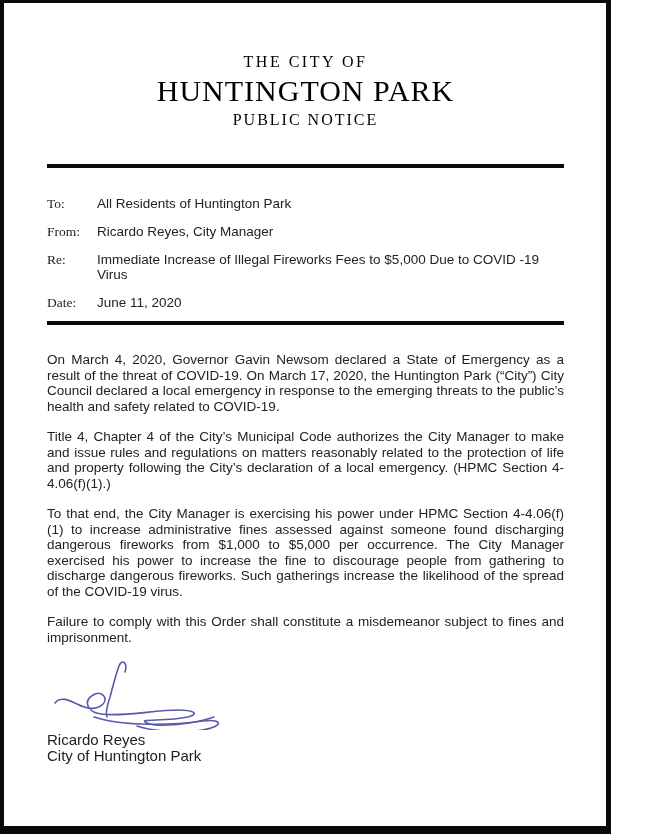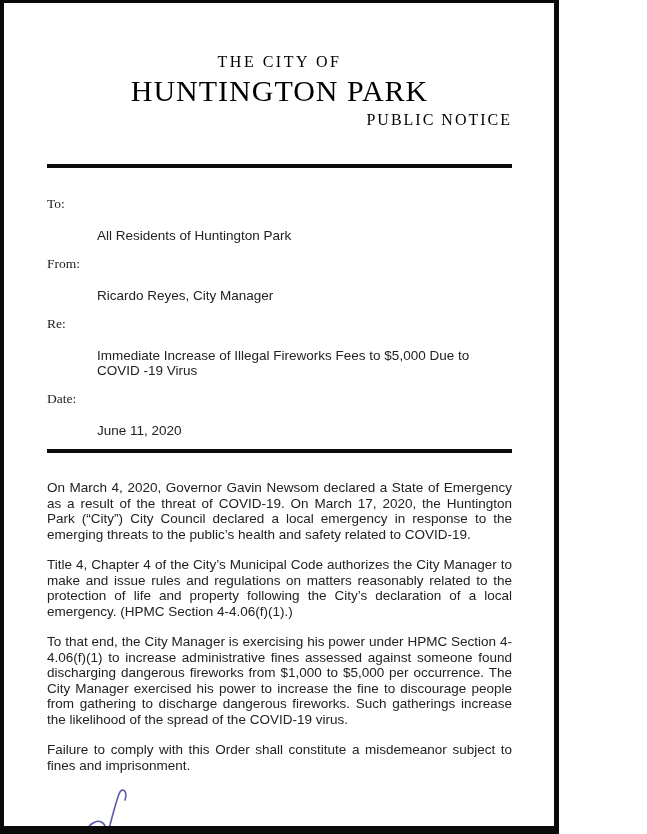--- a/index.html
+++ b/index.html
@@ -1,45 +1,45 @@
 <!DOCTYPE html>
 <html><head>
 <meta charset="utf-8">
 <style>
   html, body { margin: 0; padding: 0; background: #ffffff; }
   .page {
     position: relative;
-    width: 559px;
+    width: 611px;
     height: 834px;
     box-sizing: border-box;
     background: #ffffff;
     border-style: solid;
     border-color: #0a0a0a;
     border-width: 3px 5px 8px 4px;
     padding: 0 42px 12px 43px;
     overflow: hidden;
     font-family: "Liberation Sans", sans-serif;
     color: #222222;
   }
   
   .letterhead { margin-top: 49px; text-align: center; font-family: "Liberation Serif", serif; color: #000; }
   .super-title { font-size: 16px; line-height: 1.2; letter-spacing: 2.5px; }
   .main-title  { font-size: 30px; line-height: 1.0; font-weight: normal; letter-spacing: 1px; margin-top: 5px; }
-  .sub-title   { font-size: 16px; line-height: 1.2; letter-spacing: 2px; margin-top: 4px; text-align: right; }
+  .sub-title   { font-size: 16px; line-height: 1.2; letter-spacing: 2px; margin-top: 4px; }
 
   .rule { height: 4px; background: #0b0b0b; }
   .rule-1 { margin-top: 35px; }
   .rule-2 { margin-top: 11px; }
 
   
   .memo { margin-top: 28px; }
   .memo-row { display: flex; font-size: 13.5px; line-height: 15px; }
   .memo-row + .memo-row { margin-top: 13px; }
   .memo-label { width: 50px; flex: 0 0 50px; font-family: Liberation Serif, serif; }
-  .memo-value { flex: 1; margin-top: 32px; }
+  .memo-value { flex: 1; }
 
   
   .body-copy { margin-top: 27px; }
   .body-copy p {
     margin: 0 0 15px 0;
     font-size: 13.5px;
     line-height: 15.5px;
     text-align: justify;
   }
   .valediction { margin-top: 12px; font-size: 13.5px; line-height: 15.5px; }

